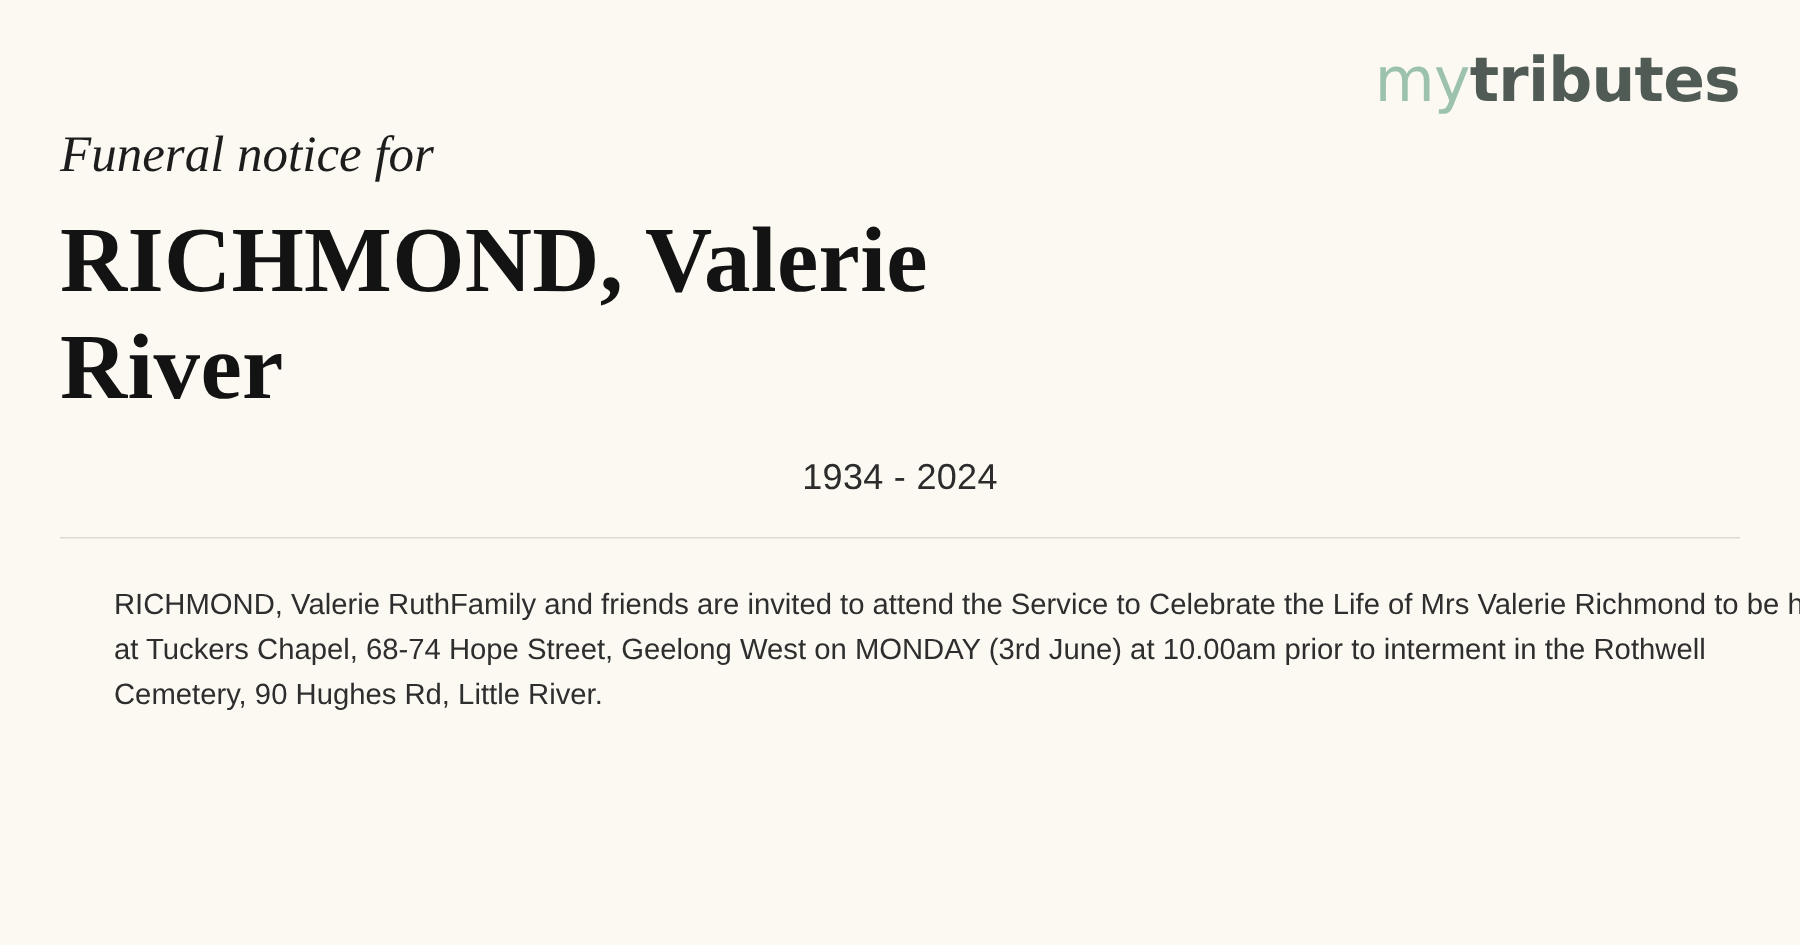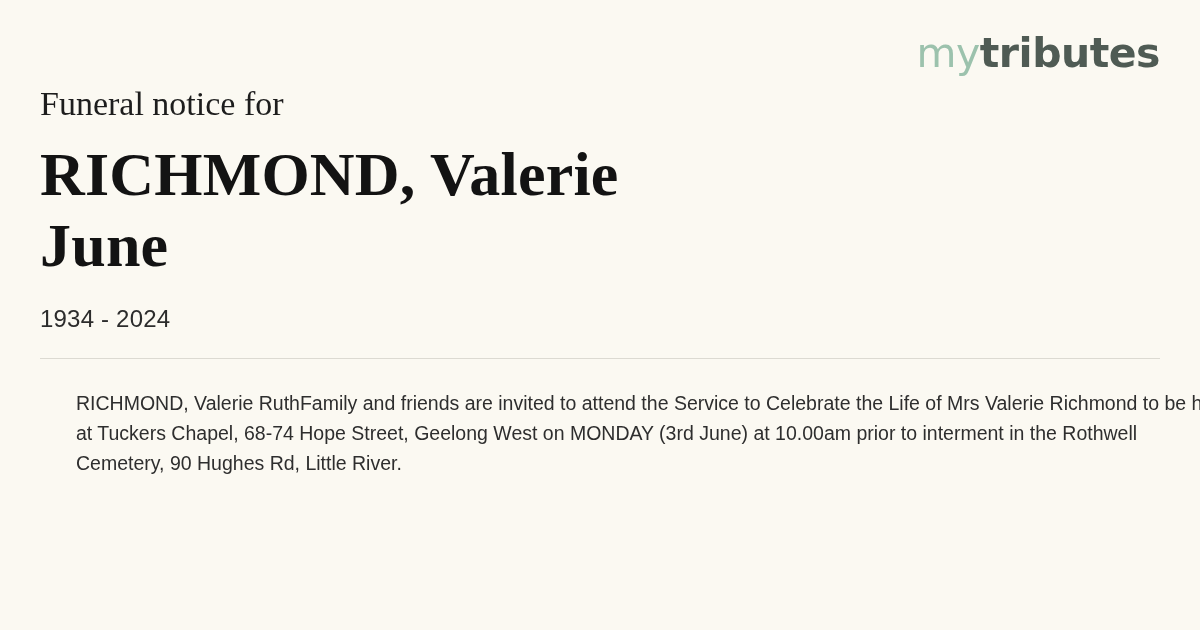--- a/index.html
+++ b/index.html
@@ -39,20 +39,21 @@
     font-weight: 600;
   }
   .content {
     position: absolute;
     left: 40px;
     top: 84px;
     width: 1120px;
   }
   .eyebrow {
     font-family: "Liberation Serif", serif;
+    font-style: italic;
     font-size: 34px;
     line-height: 1.2;
     color: #1d1d1d;
     margin: 0 0 14px 0;
   }
   .deceased-name {
     font-family: "Liberation Serif", serif;
     font-weight: 700;
     font-size: 62px;
     line-height: 1.15;
@@ -60,20 +61,21 @@
     color: #131313;
     margin: 0;
     max-width: 620px;
   }
   .years {
     font-family: "Liberation Sans", sans-serif;
     font-size: 24px;
     color: #2c2c2c;
     margin: 24px 0 0 0;
     letter-spacing: 0.2px;
+    text-align: center;
   }
   .divider {
     position: absolute;
     left: 40px;
     top: 358px;
     width: 1120px;
     height: 1px;
     background: #dcdad2;
   }
   .notice-body {
@@ -94,21 +96,21 @@
 <body>
 
 <div class="page">
 
   <div class="brand">
     <span class="brand-my">my</span><span class="brand-tributes">tributes</span>
   </div>
 
   <div class="content">
     <p class="eyebrow">Funeral notice for</p>
-    <h1 class="deceased-name">RICHMOND, Valerie June</h1>
+    <h1 class="deceased-name">RICHMOND, Valerie River</h1>
     <p class="years">1934 - 2024</p>
   </div>
 
   <div class="divider"></div>
 
   <div class="notice-body">
     <p>RICHMOND, Valerie RuthFamily and friends are invited to attend the Service to Celebrate the Life of Mrs Valerie Richmond to be held at Tuckers Chapel, 68-74 Hope Street, Geelong West on MONDAY (3rd June) at 10.00am prior to interment in the Rothwell Cemetery, 90 Hughes Rd, Little River.</p>
   </div>
 
 </div>

